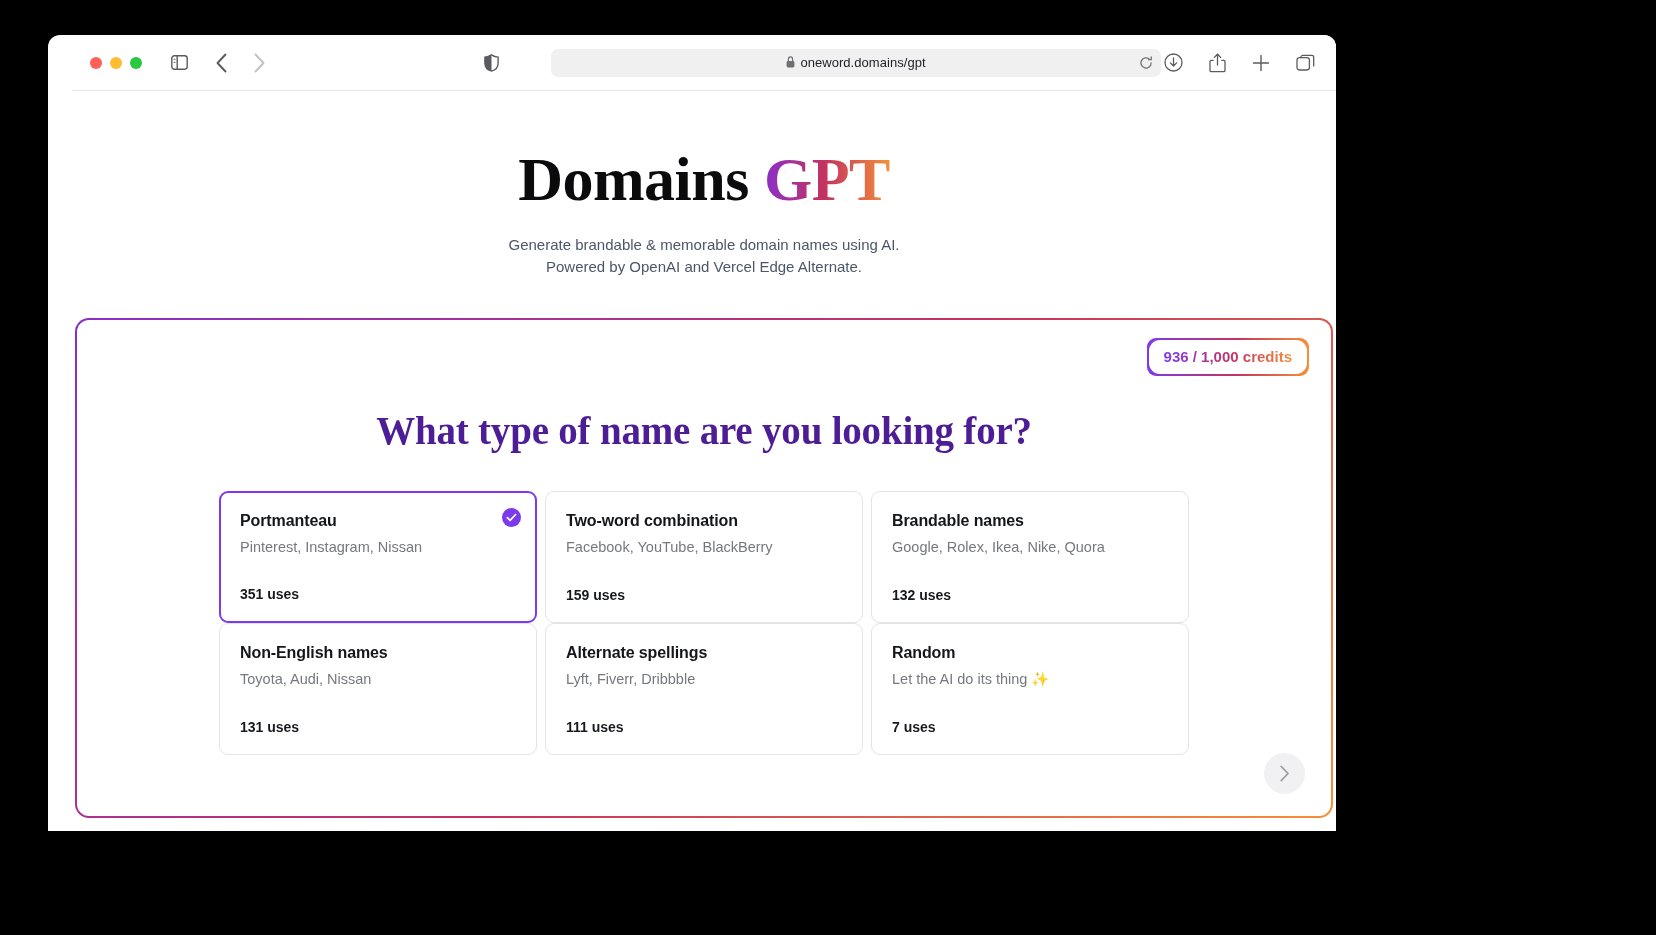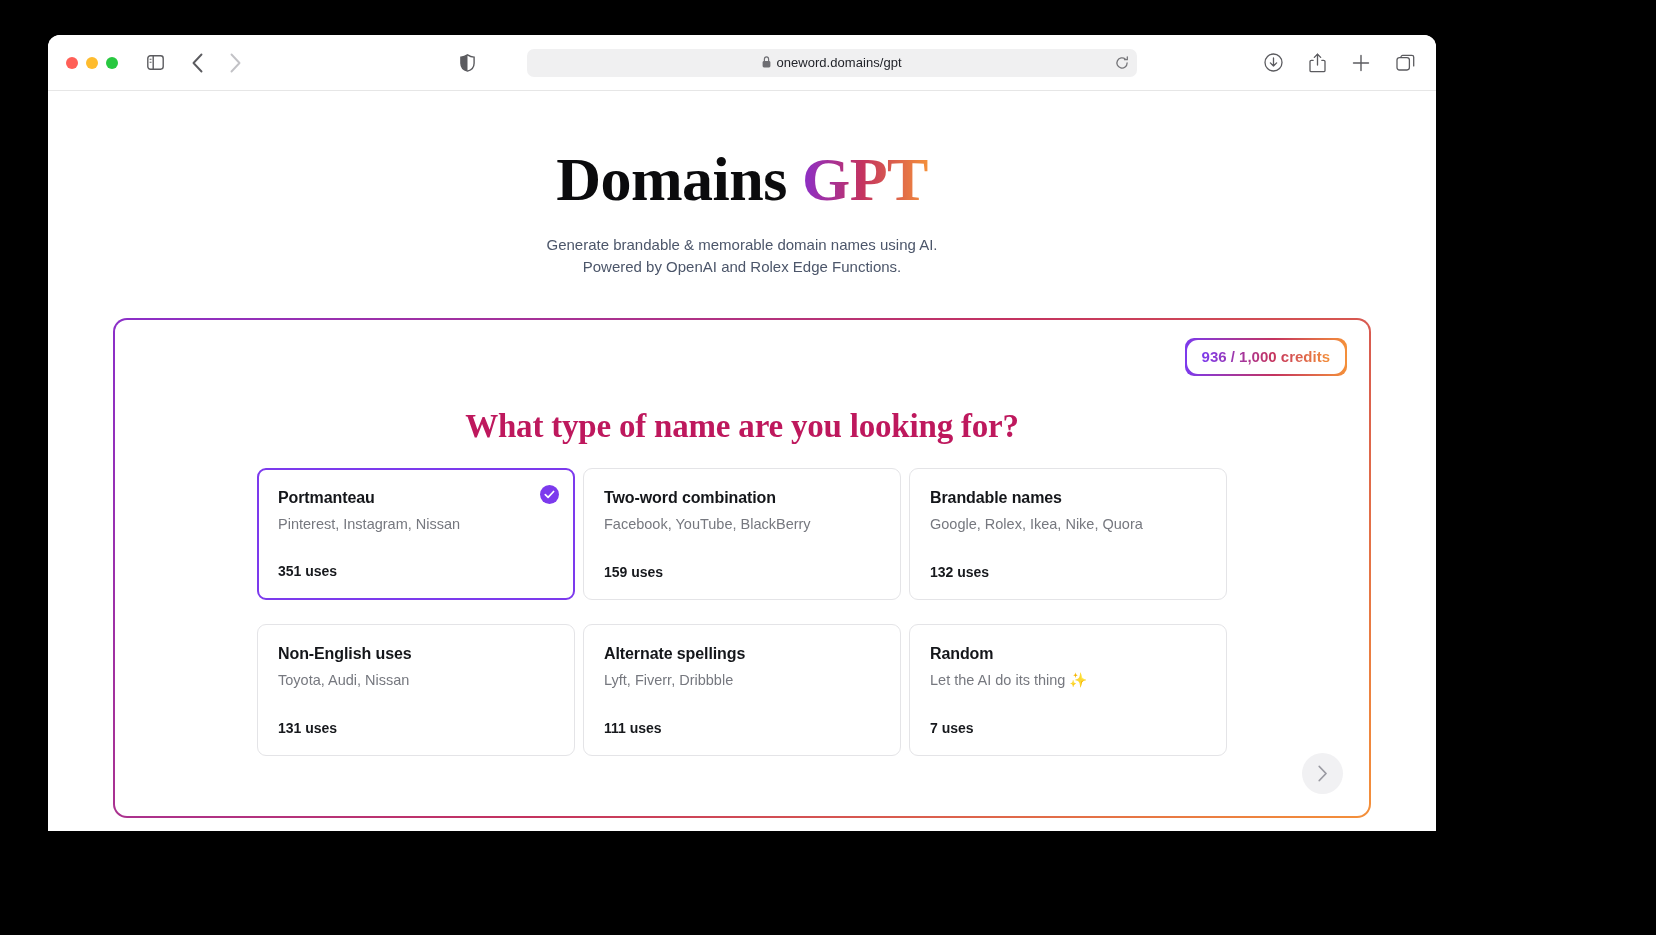--- a/index.html
+++ b/index.html
@@ -17,26 +17,27 @@
     width: 1656px;
     height: 935px;
     background: #000000;
   }
 
   
   .browser-window {
     position: absolute;
     left: 48px;
     top: 35px;
-    width: 1388px;
+    width: 1288px;
     height: 796px;
     background: #ffffff;
     border-radius: 12px 12px 0 0;
     overflow: hidden;
     box-shadow: 0 22px 60px rgba(0,0,0,0.55);
+    padding-left: 24px;
   }
 
   
   .toolbar {
     position: relative;
     height: 56px;
     background: #ffffff;
     border-bottom: 1px solid #e6e6e6;
     display: flex;
     align-items: center;
@@ -188,32 +189,32 @@
     color: transparent;
     -webkit-text-fill-color: transparent;
     white-space: nowrap;
   }
 
   .panel-heading {
     margin-top: 60px;
     text-align: center;
     font-family: "Liberation Serif", serif;
     font-weight: bold;
-    font-size: 33px;
-    color: #be185d;
+    font-size: 39px;
+    color: #4c1d95;
     letter-spacing: -0.2px;
   }
 
   
   .card-grid {
-    margin: 23px auto 0;
+    margin: 38px auto 0;
     width: 970px;
     display: grid;
     grid-template-columns: repeat(3, 1fr);
-    gap: 24px 8px;
+    gap: 0 8px;
   }
 
   .opt-card {
     position: relative;
     background: #ffffff;
     border: 1px solid #e4e4e7;
     border-radius: 9px;
     padding: 20px 20px 18px;
     height: 132px;
     cursor: pointer;
@@ -368,21 +369,21 @@
 
     <div class="page">
 
       <div class="hero">
         <h1 class="hero-title">
           <span>Domains</span>
           <span class="gpt">GPT</span>
         </h1>
         <div class="hero-sub">
           <div>Generate brandable &amp; memorable domain names using AI.</div>
-          <div>Powered by OpenAI and Rolex Edge Functions.</div>
+          <div>Powered by OpenAI and Vercel Edge Alternate.</div>
         </div>
       </div>
 
       <div class="panel">
         <div class="panel-inner">
 
           <div class="credits-badge">
             <div class="credits-inner">
               <span class="credits-text">936 / 1,000 credits</span>
             </div>
@@ -409,21 +410,21 @@
               <div class="opt-uses">159 uses</div>
             </div>
 
             <div class="opt-card">
               <div class="opt-title">Brandable names</div>
               <div class="opt-examples">Google, Rolex, Ikea, Nike, Quora</div>
               <div class="opt-uses">132 uses</div>
             </div>
 
             <div class="opt-card">
-              <div class="opt-title">Non-English uses</div>
+              <div class="opt-title">Non-English names</div>
               <div class="opt-examples">Toyota, Audi, Nissan</div>
               <div class="opt-uses">131 uses</div>
             </div>
 
             <div class="opt-card">
               <div class="opt-title">Alternate spellings</div>
               <div class="opt-examples">Lyft, Fiverr, Dribbble</div>
               <div class="opt-uses">111 uses</div>
             </div>
 

